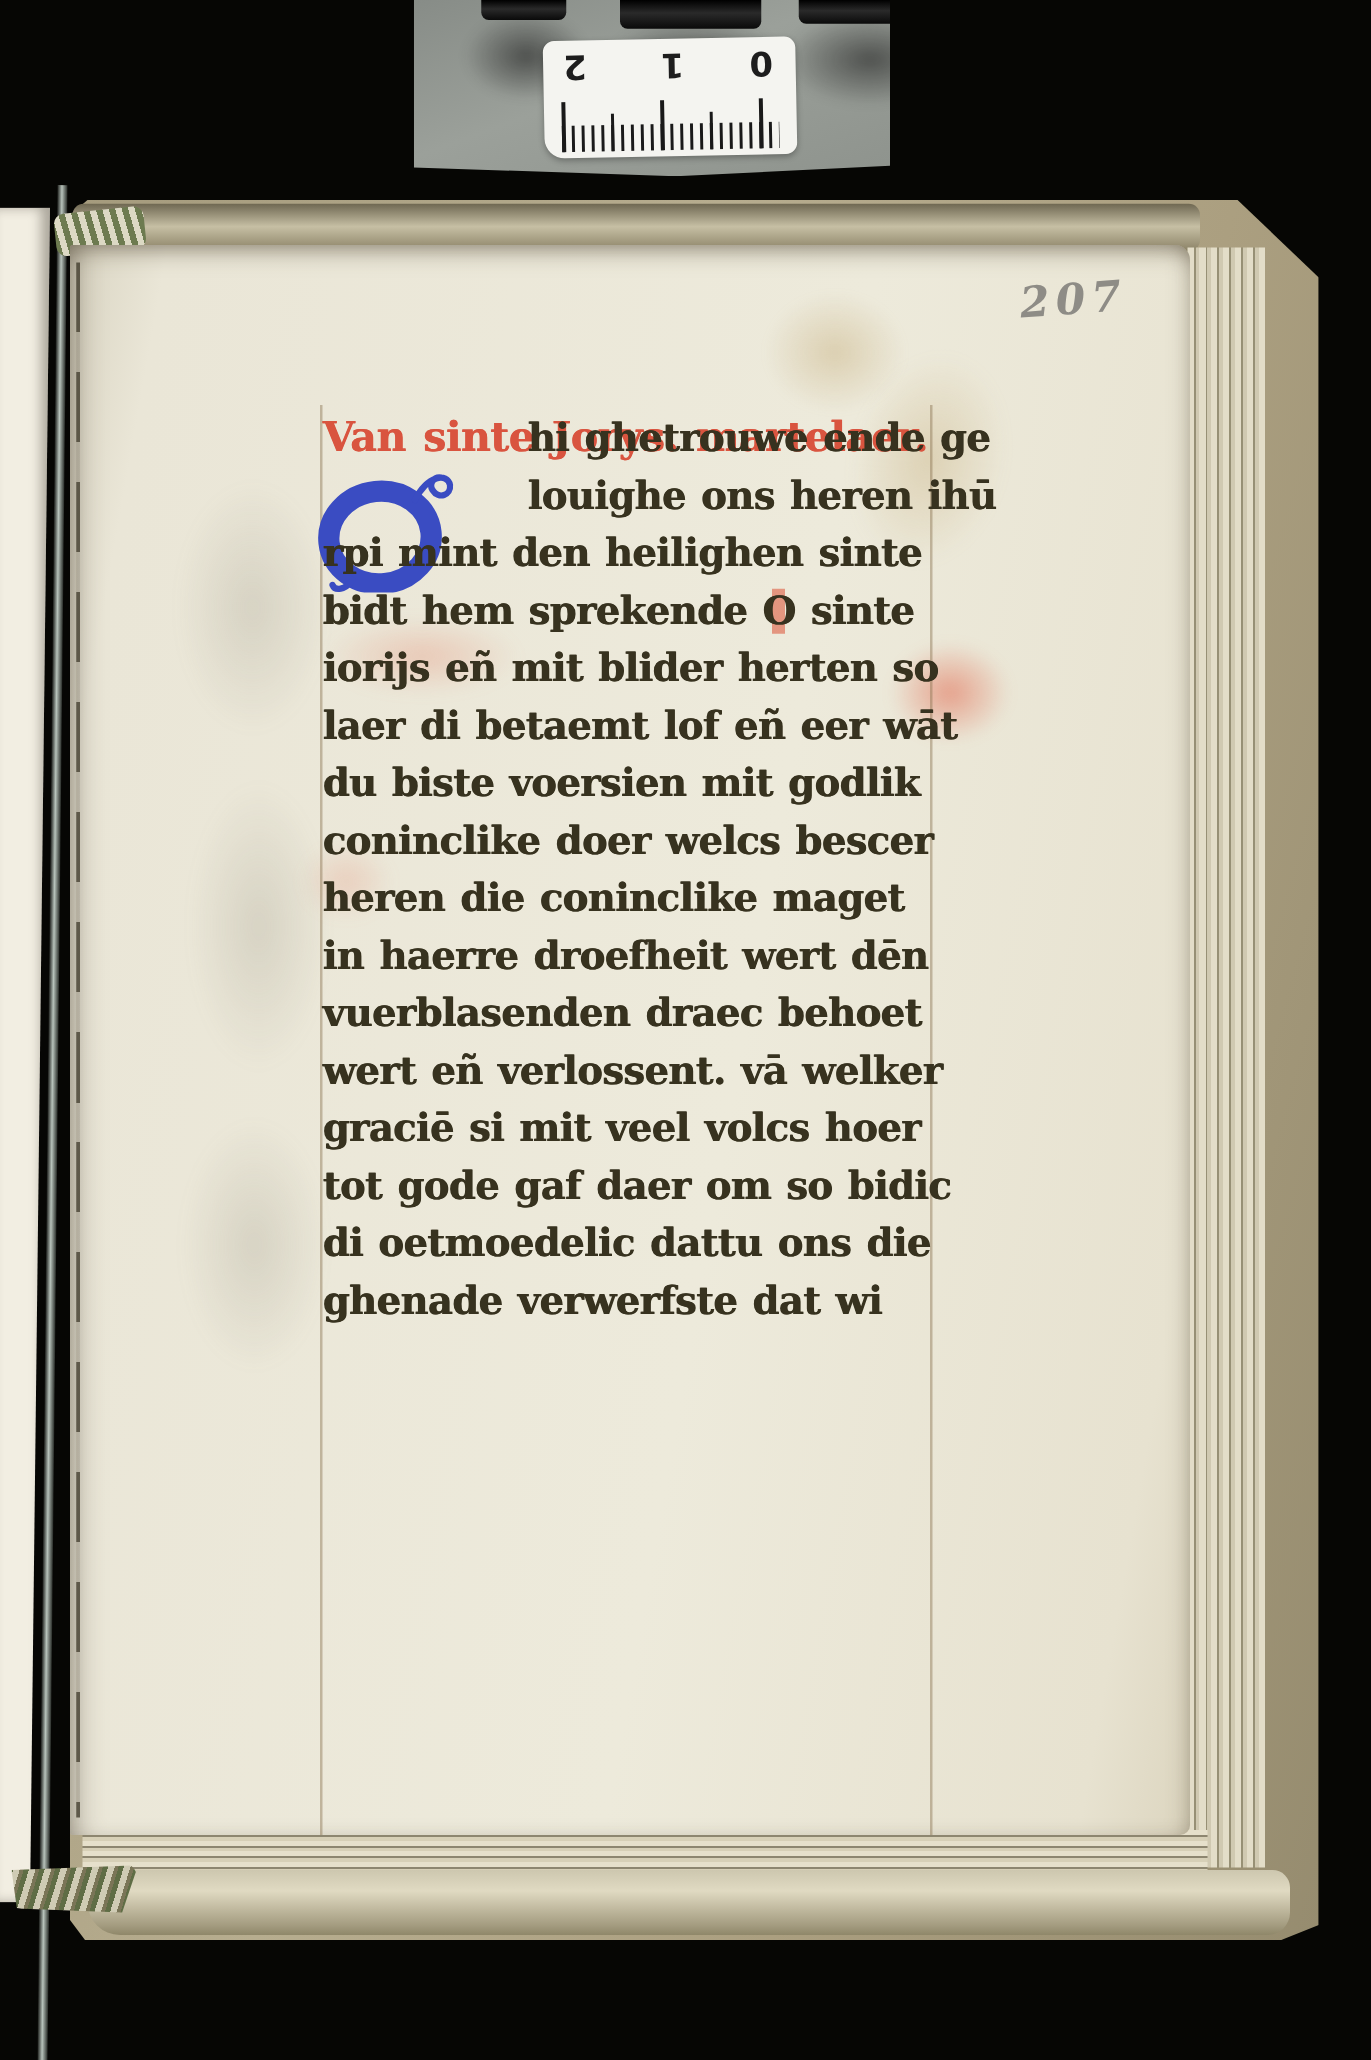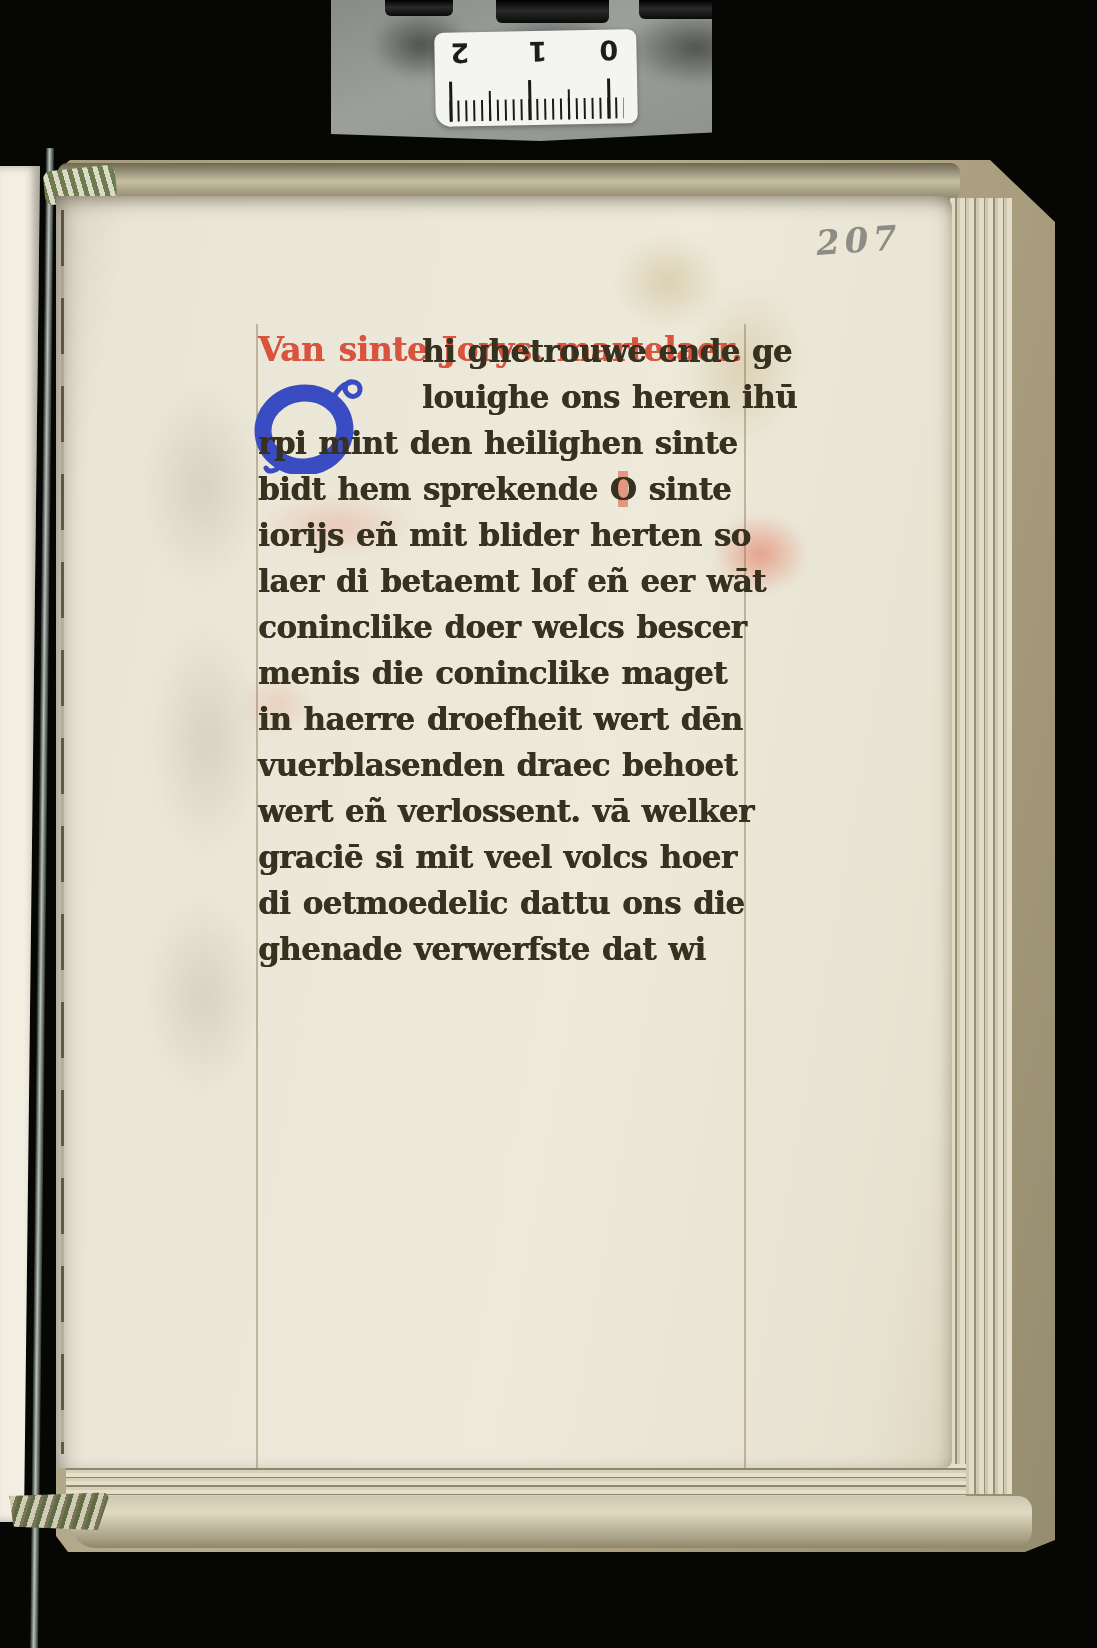--- a/index.html
+++ b/index.html
@@ -156,25 +156,27 @@
         <path d="M80 24 C 90 4, 106 2, 108 12 C 109 20, 99 24, 94 16 C 91 11, 95 5, 101 6" fill="none" stroke="#3a4cc2" stroke-width="5" stroke-linecap="round"></path>
         <path d="M30 88 C 24 96, 16 97, 14 92" fill="none" stroke="#3a4cc2" stroke-width="5" stroke-linecap="round"></path>
       </svg>
       <div id="text-lines">
           <div class="text-line indented"><span>hi ghetrouwe ende ge</span></div>
           <div class="text-line indented"><span>louighe ons heren ihū</span></div>
           <div class="text-line"><span>rpi mint den heilighen sinte</span></div>
           <div class="text-line"><span>bidt hem sprekende </span><span class="rubricated">O</span><span> sinte</span></div>
           <div class="text-line"><span>iorijs eñ mit blider herten so</span></div>
           <div class="text-line"><span>laer di betaemt lof eñ eer wāt</span></div>
+          <div class="text-line"><span>du biste voersien mit godlik</span></div>
           <div class="text-line"><span>coninclike doer welcs bescer</span></div>
-          <div class="text-line"><span>menis die coninclike maget</span></div>
+          <div class="text-line"><span>heren die coninclike maget</span></div>
           <div class="text-line"><span>in haerre droefheit wert dēn</span></div>
           <div class="text-line"><span>vuerblasenden draec behoet</span></div>
           <div class="text-line"><span>wert eñ verlossent. vā welker</span></div>
           <div class="text-line"><span>graciē si mit veel volcs hoer</span></div>
+          <div class="text-line"><span>tot gode gaf daer om so bidic</span></div>
           <div class="text-line"><span>di oetmoedelic dattu ons die</span></div>
           <div class="text-line"><span>ghenade verwerfste dat wi</span></div>
         </div>
     </div>
   </div>
 
 </div>
 
 </body></html>

